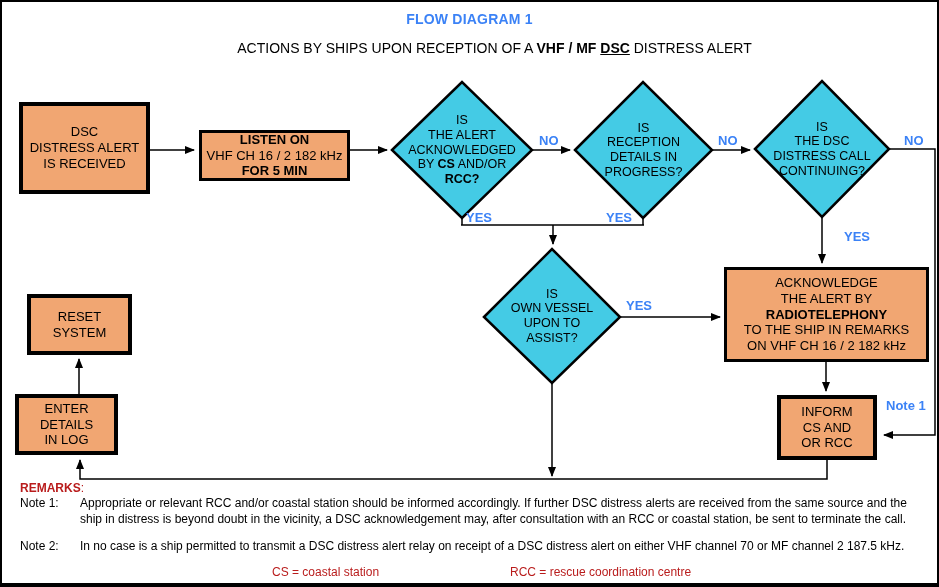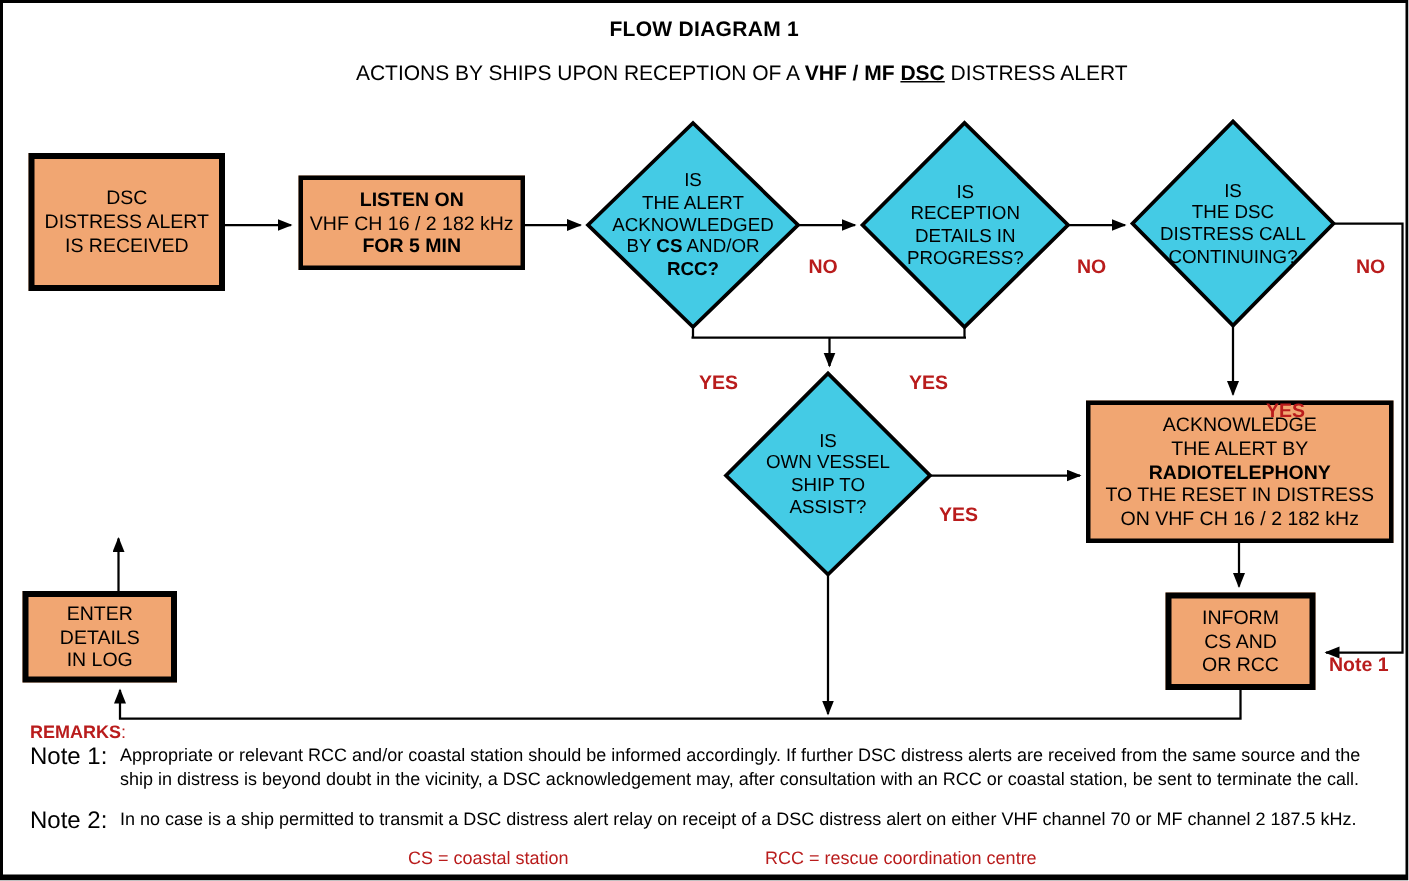--- a/index.html
+++ b/index.html
@@ -3,21 +3,21 @@
 <meta charset="utf-8">
 <style>
   html,body{margin:0;padding:0;background:#fff;font-family:"Liberation Sans",sans-serif;}
   #canvas{
     position:relative;width:939px;height:587px;box-sizing:border-box;
     border:2px solid #000;border-bottom-width:4px;background:#fff;overflow:hidden;
     -webkit-font-smoothing:antialiased;
   }
   .title{
     position:absolute;left:0;top:9px;width:100%;text-align:center;
-    font-size:14px;font-weight:bold;letter-spacing:.2px;color:#000000;
+    font-size:14px;font-weight:bold;letter-spacing:.2px;color:#3b82f6;
   }
   .subtitle{
     position:absolute;left:0;top:38px;width:100%;text-align:center;
     font-size:14px;color:#000;margin-left:25px;
   }
   .b{font-weight:bold;}
   .u{text-decoration:underline;}
   svg.layer{position:absolute;left:0;top:0;z-index:1;}
   .edge{stroke:#000;stroke-width:1.5;fill:none;}
   .diamond{fill:var(--node-cyan,#44CBE5);stroke:#000;stroke-width:2.5;}
@@ -26,23 +26,23 @@
     border:3px solid #000;box-sizing:border-box;
     display:flex;flex-direction:column;align-items:center;justify-content:center;
     text-align:center;font-size:13px;line-height:1.22;color:#000;
   }
   .box.thick{border-width:4px;}
   .dlabel{
     position:absolute;z-index:2;display:flex;flex-direction:column;
     align-items:center;justify-content:center;text-align:center;
     font-size:12.5px;line-height:1.18;color:#000;pointer-events:none;
   }
-  .elabel{position:absolute;z-index:3;font-size:13px;font-weight:bold;color:#b91c1c;margin-top:37px;}
+  .elabel{position:absolute;z-index:3;font-size:13px;font-weight:bold;color:#3b82f6;}
   .remarks{position:absolute;z-index:2;font-size:12px;color:#b91c1c;}
-  .note-label{position:absolute;left:18px;font-size:16px;}
+  .note-label{position:absolute;left:18px;font-size:12px;}
   .note-text{position:absolute;left:78px;width:852px;font-size:12px;line-height:1.3;}
 </style>
 </head>
 <body>
 
 <div id="canvas">
 
   <div class="title">FLOW DIAGRAM 1</div>
 
   <div class="subtitle"><span>ACTIONS BY SHIPS UPON RECEPTION OF A </span><span class="b">VHF / MF </span><span class="b u">DSC</span><span> DISTRESS ALERT</span></div>
@@ -82,40 +82,44 @@
       <polygon class="diamond" points="482,315 550,247 618,315 550,381"></polygon>
     </g>
   </svg>
 
   <div class="box thick" style="left:17px;top:100px;width:131px;height:92px">
     <div>DSC</div>
     <div>DISTRESS ALERT</div>
     <div>IS RECEIVED</div>
   </div>
 
-  <div class="box" style="left:197px;top:115px;width:151px;height:63px">
+  <div class="box" style="left:197px;top:128px;width:151px;height:51px">
     <div class="b">LISTEN ON</div>
     <div>VHF CH 16 / 2 182 kHz</div>
     <div class="b">FOR 5 MIN</div>
   </div>
 
   <div class="box" style="left:722px;top:265px;width:205px;height:95px">
     <div>ACKNOWLEDGE</div>
     <div>THE ALERT BY</div>
     <div class="b">RADIOTELEPHONY</div>
-    <div>TO THE RESET IN DISTRESS</div>
+    <div>TO THE SHIP IN REMARKS</div>
     <div>ON VHF CH 16 / 2 182 kHz</div>
   </div>
 
   <div class="box thick" style="left:775px;top:393px;width:100px;height:65px">
     <div>INFORM</div>
     <div>CS AND</div>
     <div>OR RCC</div>
   </div>
 
+  <div class="box thick" style="left:25px;top:292px;width:105px;height:61px">
+    <div>RESET</div>
+    <div>SYSTEM</div>
+  </div>
 
   <div class="box thick" style="left:13px;top:392px;width:103px;height:61px">
     <div>ENTER</div>
     <div>DETAILS</div>
     <div>IN LOG</div>
   </div>
 
   <div class="dlabel" style="left:390px;top:80px;width:140px;height:136px">
     <div>IS</div>
     <div>THE ALERT</div>
@@ -134,21 +138,21 @@
   <div class="dlabel" style="left:753px;top:79px;width:134px;height:136px">
     <div>IS</div>
     <div>THE DSC</div>
     <div>DISTRESS CALL</div>
     <div>CONTINUING?</div>
   </div>
 
   <div class="dlabel" style="left:482px;top:247px;width:136px;height:134px">
     <div>IS</div>
     <div>OWN VESSEL</div>
-    <div>SHIP TO</div>
+    <div>UPON TO</div>
     <div>ASSIST?</div>
   </div>
 
   <div class="elabel" style="left:537px;top:131px">NO</div>
   <div class="elabel" style="left:716px;top:131px">NO</div>
   <div class="elabel" style="left:902px;top:131px">NO</div>
   <div class="elabel" style="left:464px;top:208px">YES</div>
   <div class="elabel" style="left:604px;top:208px">YES</div>
   <div class="elabel" style="left:842px;top:227px">YES</div>
   <div class="elabel" style="left:624px;top:296px">YES</div>

